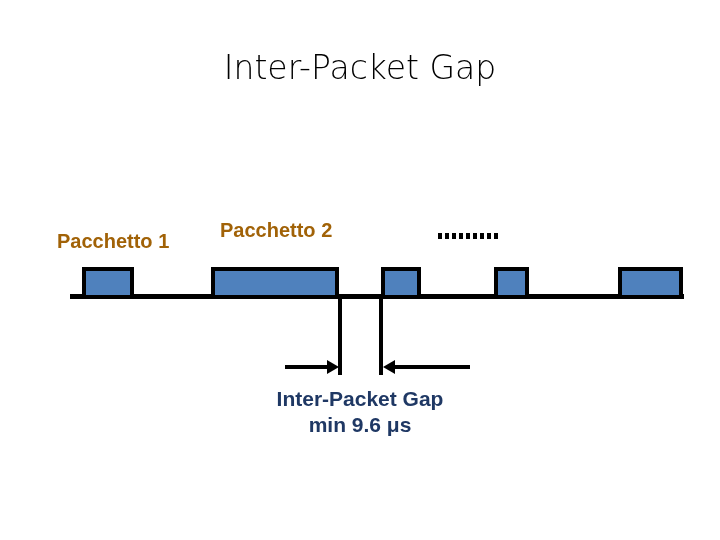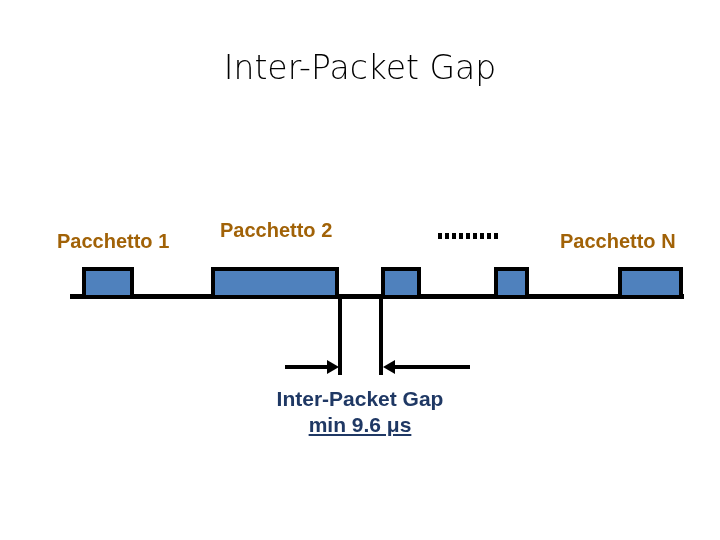--- a/index.html
+++ b/index.html
@@ -123,35 +123,33 @@
     text-align: center;
     font-family: "Liberation Sans", sans-serif;
     font-weight: bold;
     font-size: 21px;
     line-height: 26px;
     color: #1F3864;
     white-space: nowrap;
   }
   .caption .line2 {
     display: block;
-    text-decoration: underline;
   }
 </style>
 </head>
 <body>
 
 <div id="slide">
 
   <div class="slide-title">Inter-Packet Gap</div>
 
   <div class="pkt-label" style="left:57px; top:231px;">Pacchetto 1</div>
 
   <div class="pkt-label" style="left:220px; top:220px;">Pacchetto 2</div>
 
-  <div class="pkt-label" style="left:560px; top:231px;">Pacchetto N</div>
 
   <div class="ellipsis-dots">
     <i style="left:0px;"></i>
     <i style="left:7px;"></i>
     <i style="left:14px;"></i>
     <i style="left:21px;"></i>
     <i style="left:28px;"></i>
     <i style="left:35px;"></i>
     <i style="left:42px;"></i>
     <i style="left:49px;"></i>

